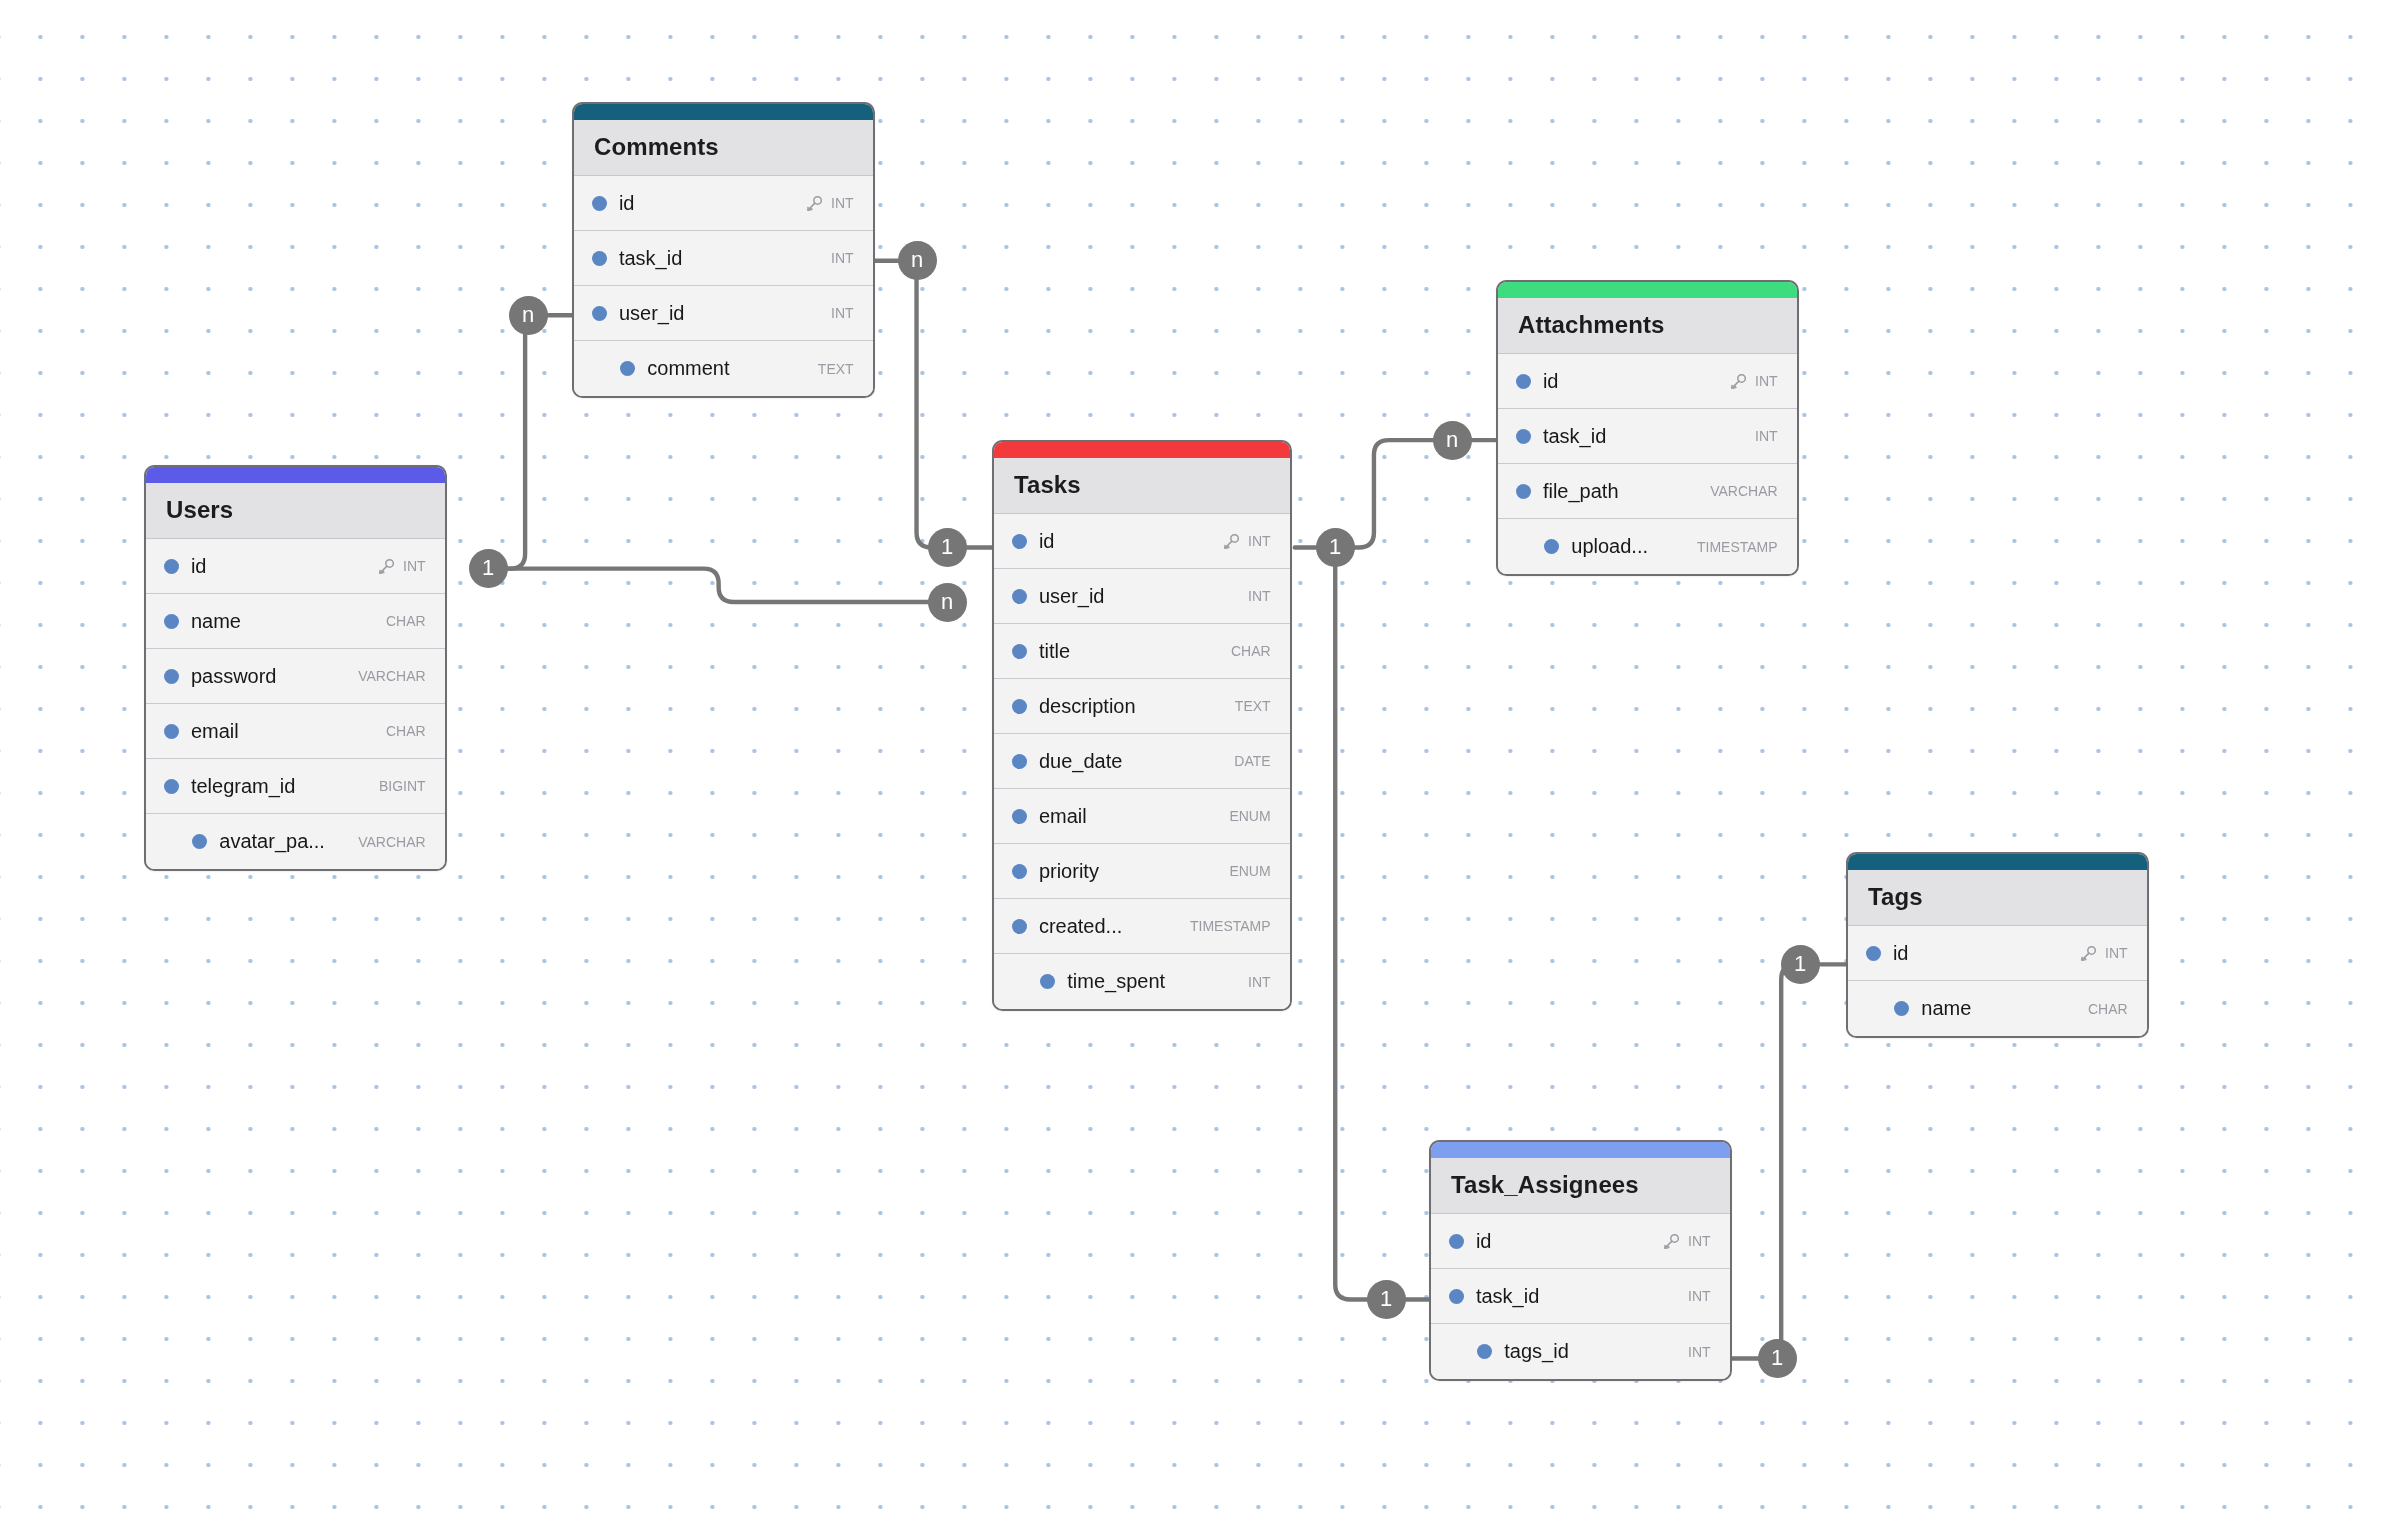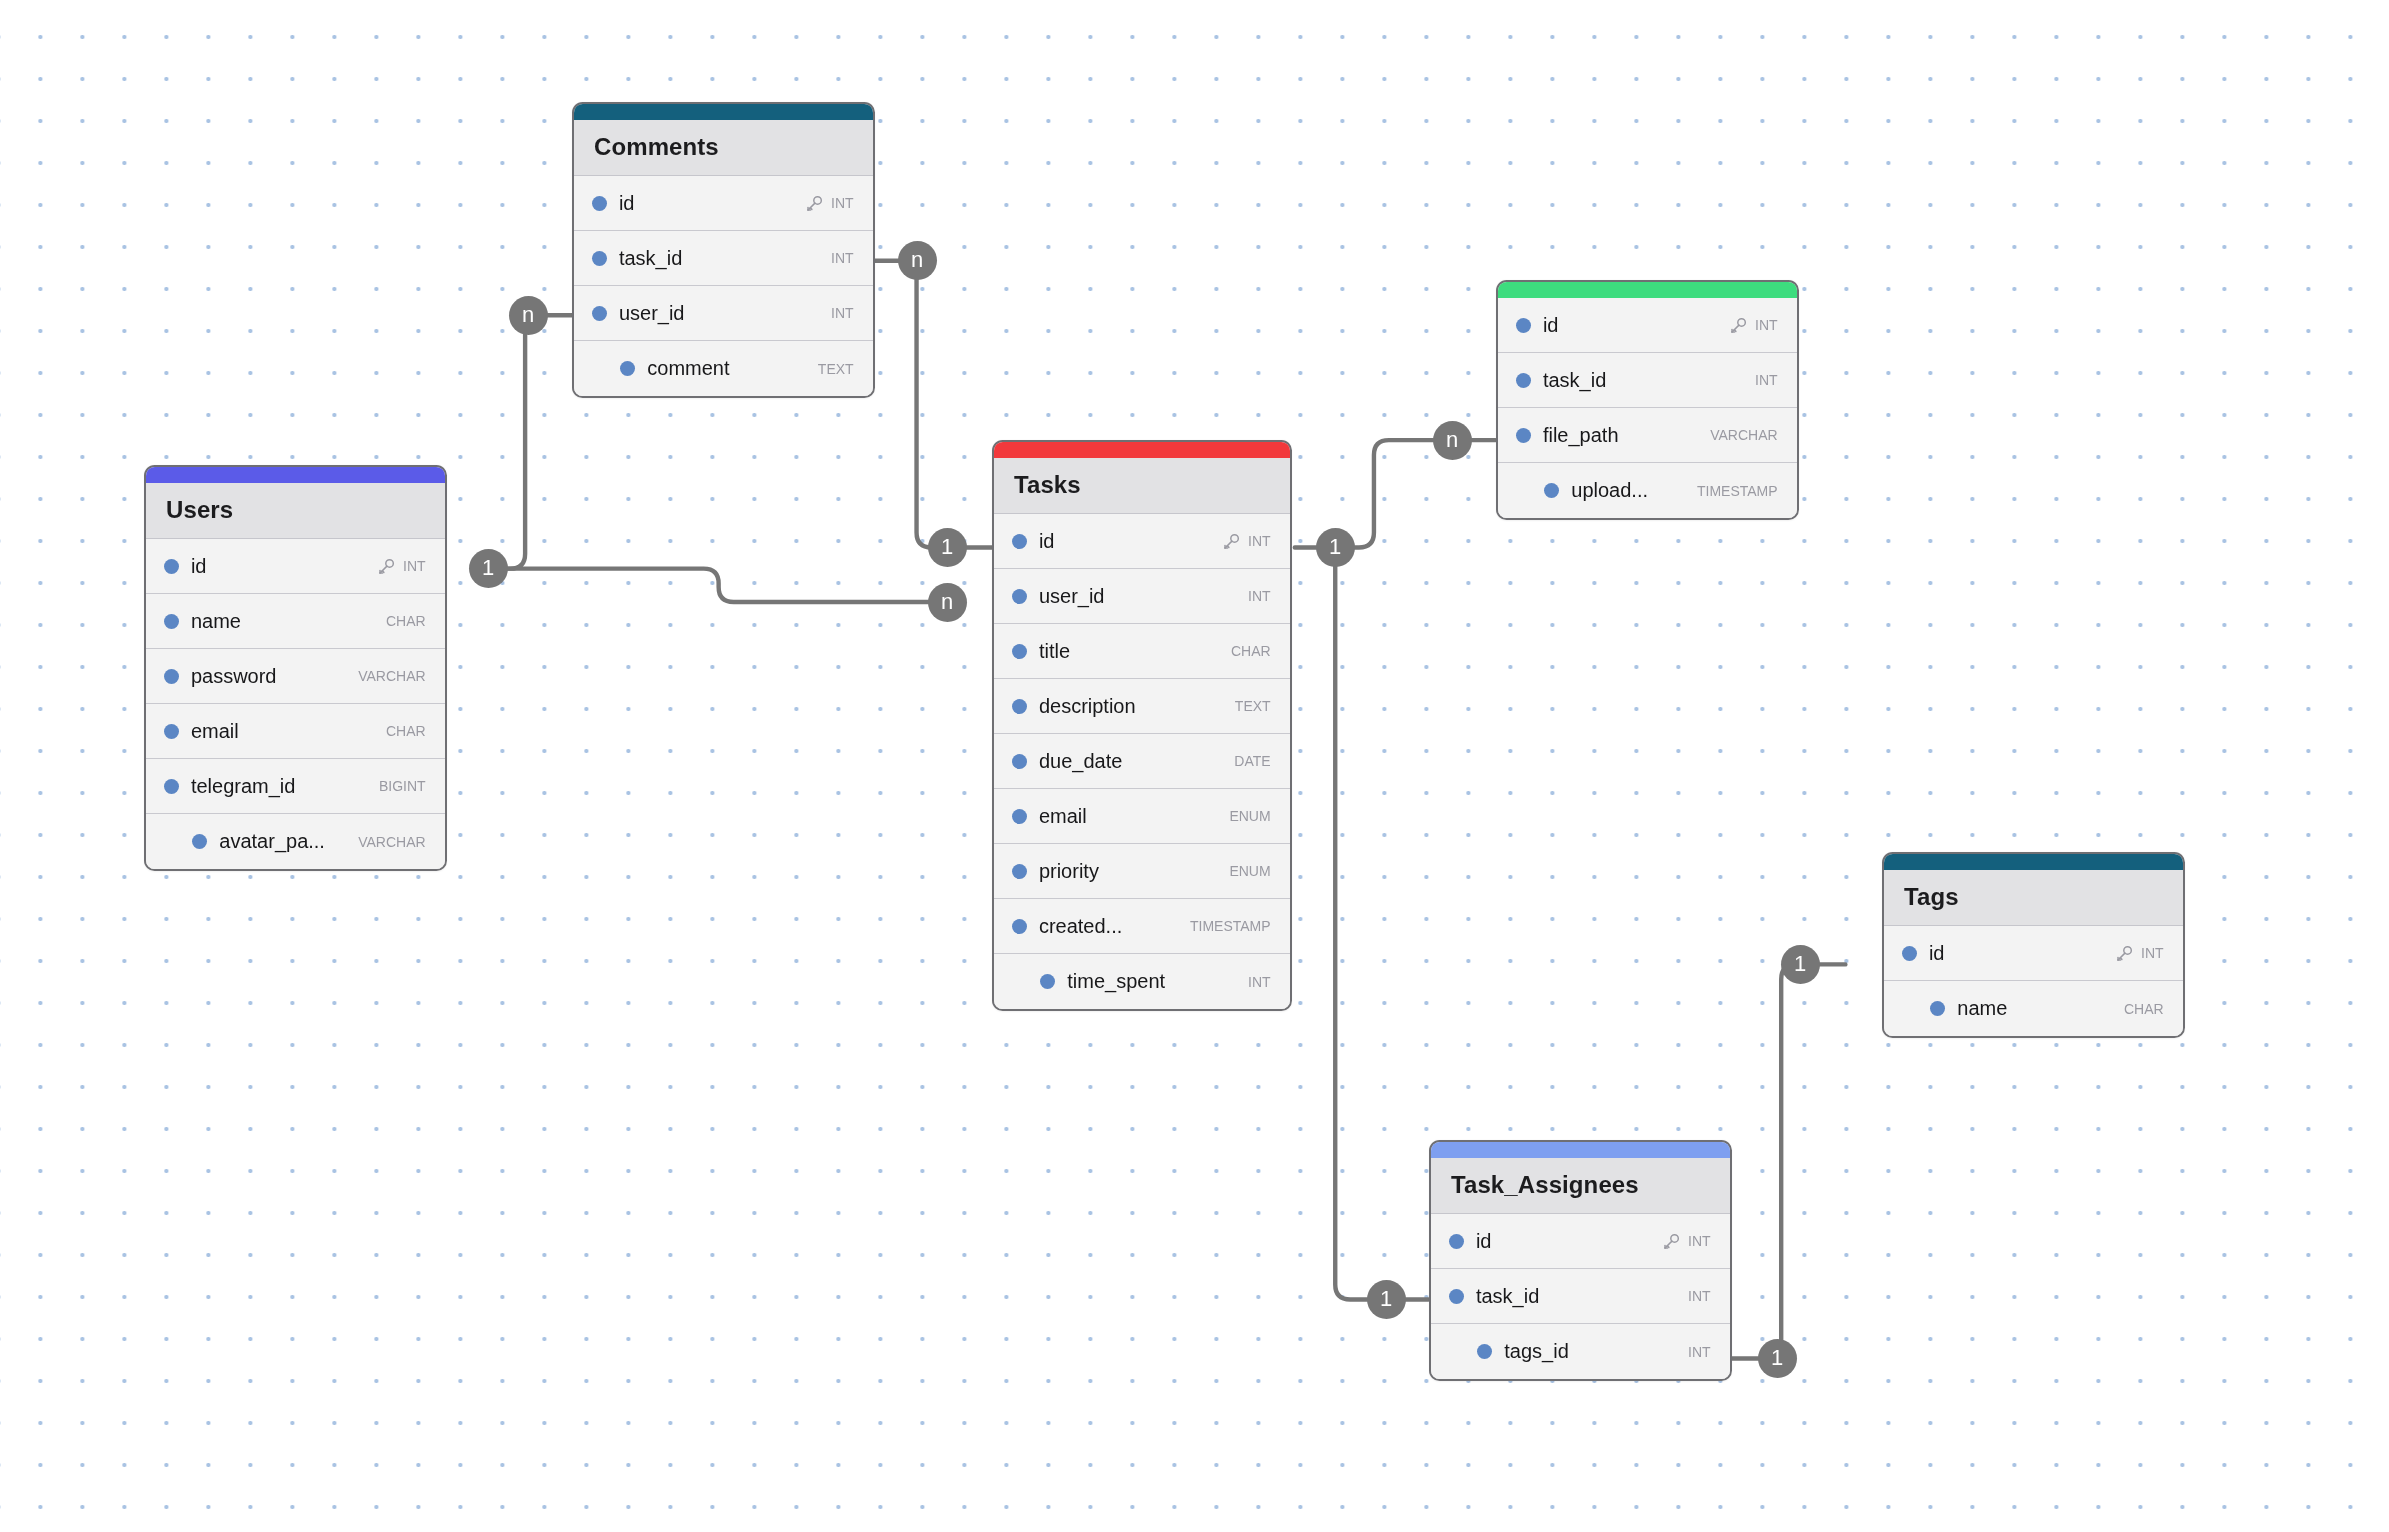--- a/index.html
+++ b/index.html
@@ -180,20 +180,21 @@
           <div class="row">
             <span class="bullet"></span>
             <span class="fname">comment</span>
             <span class="spacer"></span>
             <span class="ftype">TEXT</span>
           </div>
         </div>
       </div>
       <div class="tbl" style="left: 1496px; top: 280px; width: 303px;">
         <div class="tbl-accent" style="background: rgb(61, 220, 126);"></div>
+        <div class="tbl-title">Attachments</div>
         <div class="rows">
           <div class="row">
             <span class="bullet"></span>
             <span class="fname">id</span>
             <span class="spacer"></span>
             <span style="display: flex; align-items: center;">
               <svg class="keyicon" viewBox="0 0 24 24" fill="none" stroke="#9a9aa2" stroke-width="1.7" stroke-linecap="round" stroke-linejoin="round">
                 <circle cx="15.5" cy="8.5" r="4.3"></circle>
                 <path d="M12.5 11.6 L4.6 19.5"></path>
                 <path d="M4.6 19.5 L4.6 16.7"></path>
@@ -336,21 +337,21 @@
             <span class="ftype">TIMESTAMP</span>
           </div>
           <div class="row">
             <span class="bullet"></span>
             <span class="fname">time_spent</span>
             <span class="spacer"></span>
             <span class="ftype">INT</span>
           </div>
         </div>
       </div>
-      <div class="tbl" style="left: 1846px; top: 852px; width: 303px; margin-left: 36px;">
+      <div class="tbl" style="left: 1846px; top: 852px; width: 303px;">
         <div class="tbl-accent" style="background: rgb(20, 96, 125);"></div>
         <div class="tbl-title">Tags</div>
         <div class="rows">
           <div class="row">
             <span class="bullet"></span>
             <span class="fname">id</span>
             <span class="spacer"></span>
             <span style="display: flex; align-items: center;">
               <svg class="keyicon" viewBox="0 0 24 24" fill="none" stroke="#9a9aa2" stroke-width="1.7" stroke-linecap="round" stroke-linejoin="round">
                 <circle cx="15.5" cy="8.5" r="4.3"></circle>

